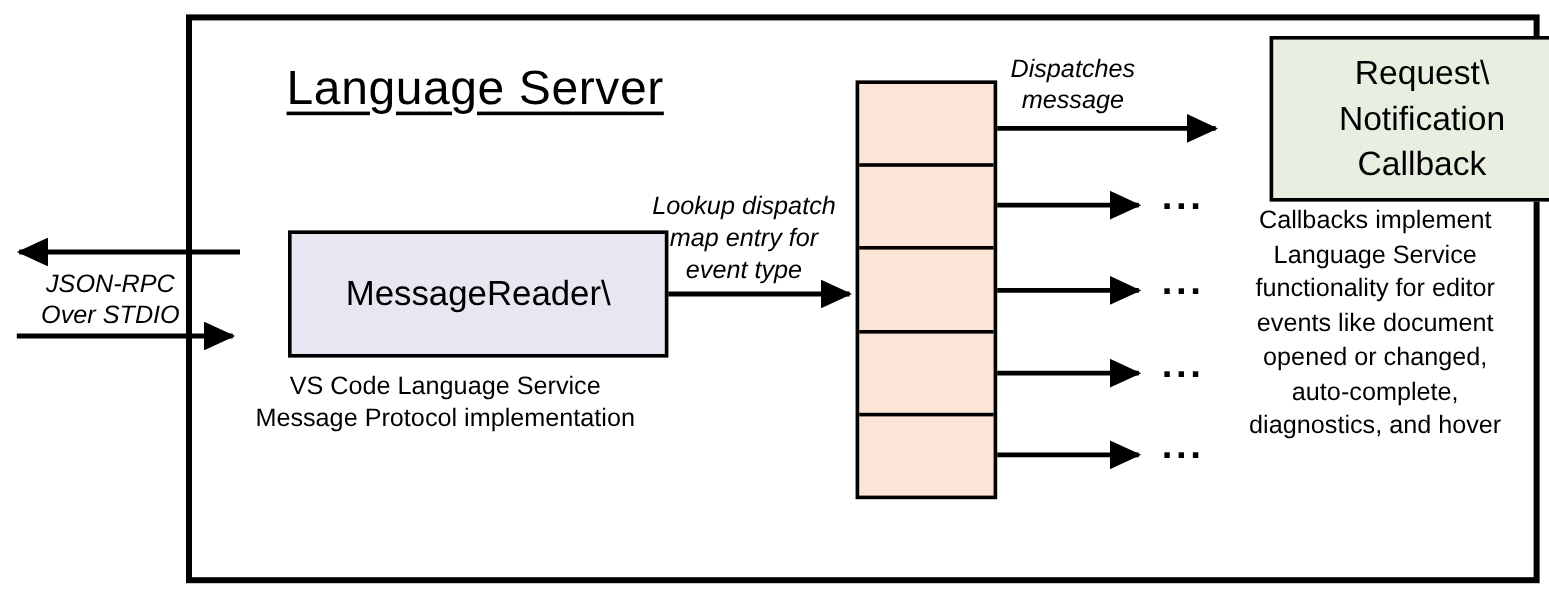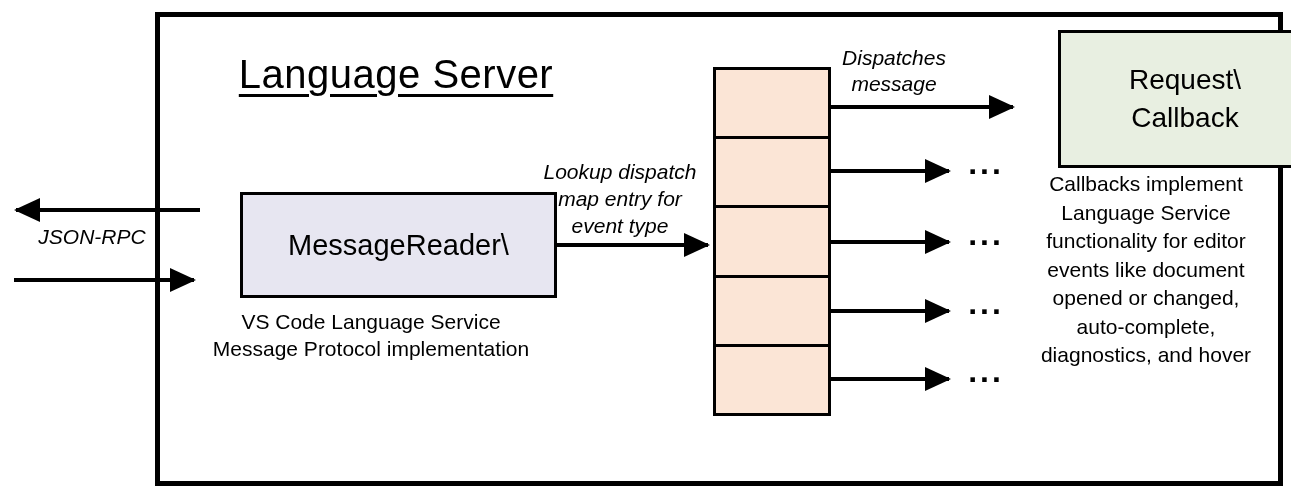--- a/index.html
+++ b/index.html
@@ -129,20 +129,21 @@
 
     <line x1="787" y1="107" x2="1013" y2="107" stroke="#000000" stroke-width="4" marker-end="url(#arrow)"></line>
     <line x1="787" y1="171" x2="949" y2="171" stroke="#000000" stroke-width="4" marker-end="url(#arrow)"></line>
     <line x1="787" y1="242" x2="949" y2="242" stroke="#000000" stroke-width="4" marker-end="url(#arrow)"></line>
     <line x1="787" y1="311" x2="949" y2="311" stroke="#000000" stroke-width="4" marker-end="url(#arrow)"></line>
     <line x1="787" y1="379" x2="949" y2="379" stroke="#000000" stroke-width="4" marker-end="url(#arrow)"></line>
   </svg>
 
   <div class="lbl italic stdio-label">
     <span>JSON-RPC</span>
+    <span>Over STDIO</span>
   </div>
 
   <div class="node-box reader-box" style="background-color: rgb(231, 230, 241);">
     <span>MessageReader\</span>
   </div>
 
   <div class="lbl reader-caption">
     <span>VS Code Language Service</span>
     <span>Message Protocol implementation</span>
   </div>
@@ -167,20 +168,21 @@
   </div>
 
 
   <div class="ellipsis e1">...</div>
   <div class="ellipsis e2">...</div>
   <div class="ellipsis e3">...</div>
   <div class="ellipsis e4">...</div>
 
   <div class="node-box callback-box" style="background-color: rgb(232, 239, 225);">
     <span>Request\</span>
+    <span>Notification</span>
     <span>Callback</span>
   </div>
 
   <div class="lbl callbacks-note">
     <span>Callbacks implement</span>
     <span>Language Service</span>
     <span>functionality for editor</span>
     <span>events like document</span>
     <span>opened or changed,</span>
     <span>auto-complete,</span>

